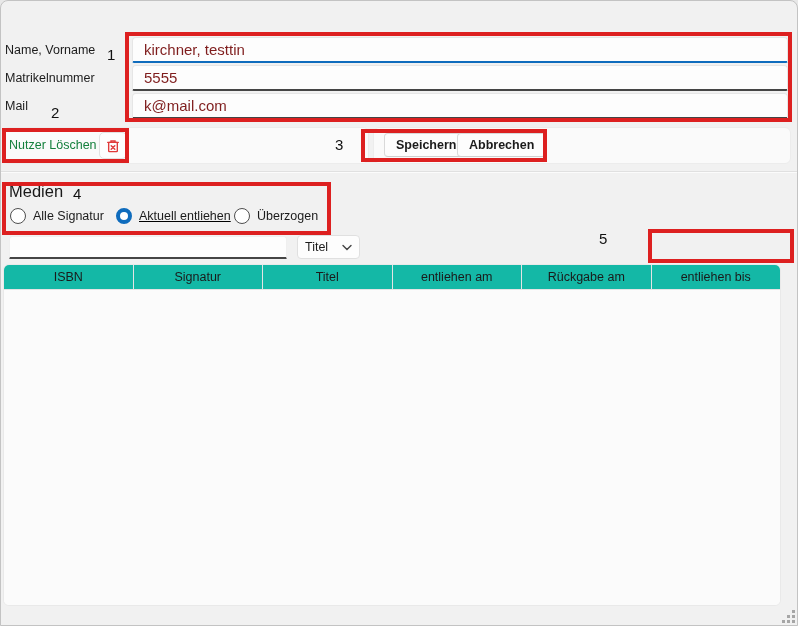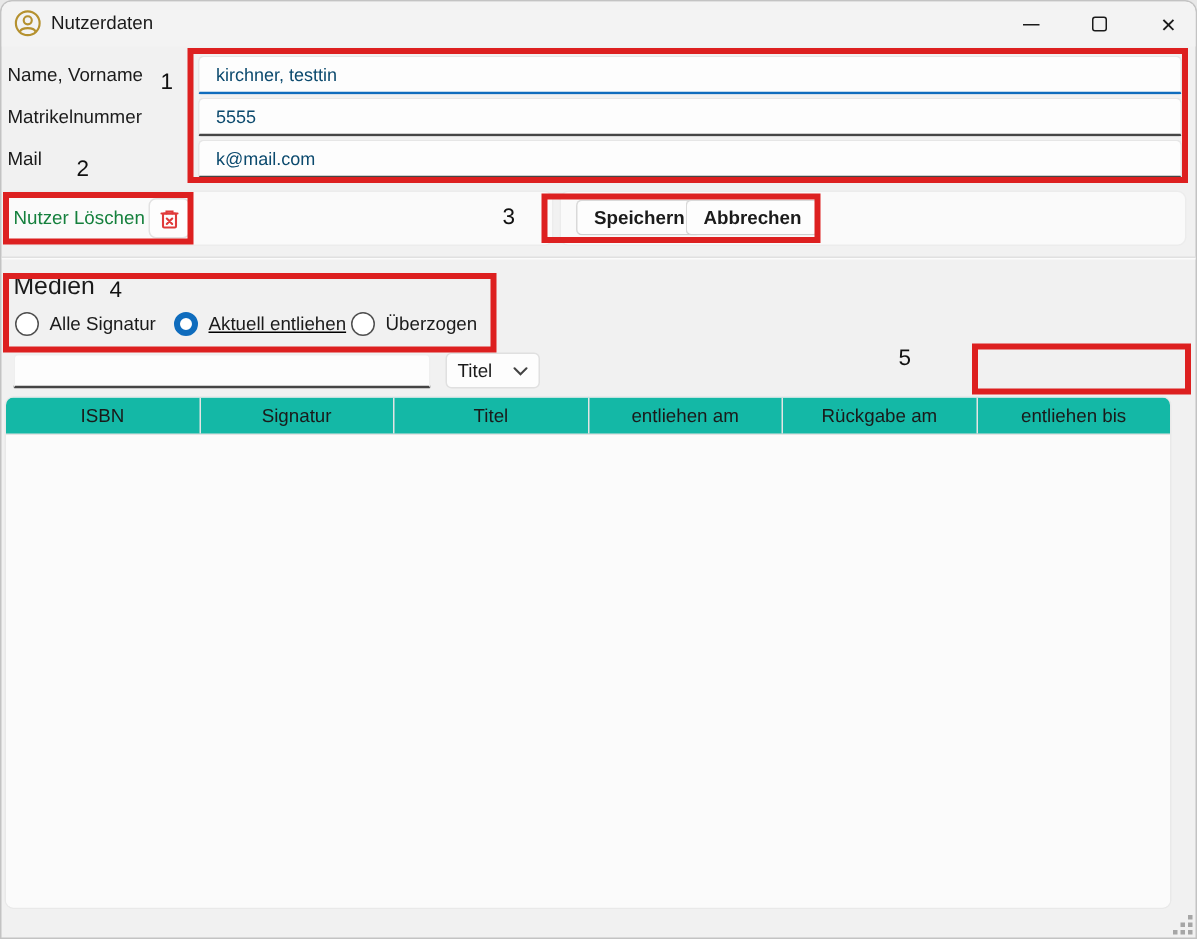--- a/index.html
+++ b/index.html
@@ -17,21 +17,21 @@
   .winbtn { position:absolute; top:0; width:46px; height:30px; display:flex; align-items:center; justify-content:center; background:transparent; border:none; cursor:default; }
   .winbtn.min { left:663px; } .winbtn.max { left:709px; } .winbtn.close { left:755px; }
   .glyph-min { width:11px; height:1px; background:#1b1b1b; display:block; }
   .glyph-max { width:10px; height:10px; border:1.2px solid #1b1b1b; border-radius:2px; display:block; }
   .glyph-close { font-size:13px; color:#1b1b1b; line-height:1; font-weight:300; }
   
   .fld-label { position:absolute; left:4px; font-size:12.5px; color:#1b1b1b; }
   .fld-input {
     position:absolute; left:131px; width:656px; height:26px;
     background:#fdfdfd; border:1px solid #e6e6e6; border-bottom:2px solid #454545;
-    border-radius:4px 4px 2px 2px; font-size:12px; color:#0c4a6e;
+    border-radius:4px 4px 2px 2px; font-size:15px; color:#7f1d1d;
     padding:0 11px; outline:none; font-family:"Liberation Sans", sans-serif;
   }
   .fld-input.focused { border-bottom:2px solid #0f6cbd; }
   
   .panel { position:absolute; background:#fafafa; border:1px solid #ececec; border-radius:6px; }
   .panel-del { left:2px; top:126px; width:366px; height:37px; }
   .panel-save { left:372px; top:126px; width:418px; height:37px; }
   .del-label { position:absolute; left:8px; top:137px; font-size:12.5px; color:#15803d; }
   .icon-btn {
     position:absolute; left:98px; top:131px; width:28px; height:27px;
@@ -94,37 +94,20 @@
   .anum { position:absolute; font-size:15px; color:#111; }
   .anum1 { left:106px; top:45px; } .anum2 { left:50px; top:103px; }
   .anum3 { left:334px; top:135px; } .anum4 { left:72px; top:184px; }
   .anum5 { left:598px; top:229px; }
 </style>
 </head>
 <body>
 
 <div class="window">
 
-  <div class="titlebar">
-    <svg class="app-icon" viewBox="0 0 24 24" fill="none" stroke="#b5912f" stroke-width="1.8">
-      <circle cx="12" cy="12" r="10"></circle>
-      <circle cx="12" cy="9.5" r="3.4"></circle>
-      <path d="M5.5 19c1.4-3.8 11.6-3.8 13 0"></path>
-    </svg>
-    <span class="title-text">Nutzerdaten</span>
-    <button class="winbtn min">
-        <span class="glyph-min"></span>
-      </button>
-    <button class="winbtn max">
-        <span class="glyph-max"></span>
-      </button>
-    <button class="winbtn close">
-        <span class="glyph-close">✕</span>
-      </button>
-  </div>
 
   <span class="fld-label" style="top:42px">Name, Vorname</span>
   <input class="fld-input focused" style="top: 36px;" value="kirchner, testtin">
   <span class="fld-label" style="top:70px">Matrikelnummer</span>
   <input class="fld-input" style="top: 64px;" value="5555">
   <span class="fld-label" style="top:98px">Mail</span>
   <input class="fld-input" style="top: 92px;" value="k@mail.com">
 
   <div class="panel panel-del"></div>
   <div class="panel panel-save"></div>

